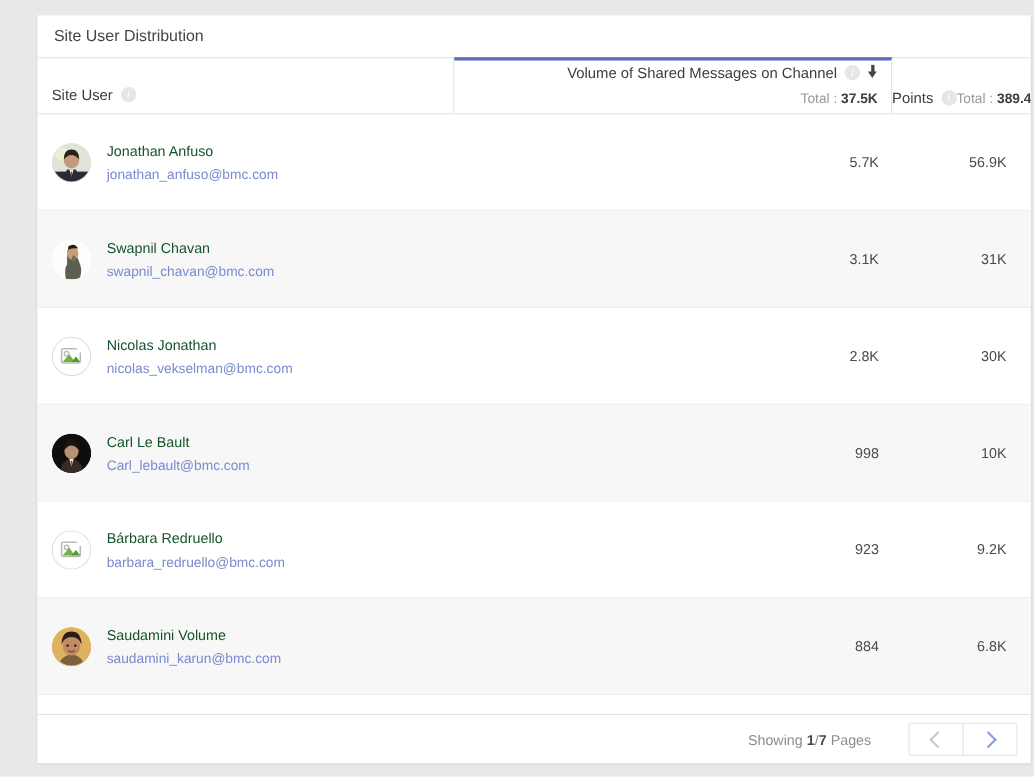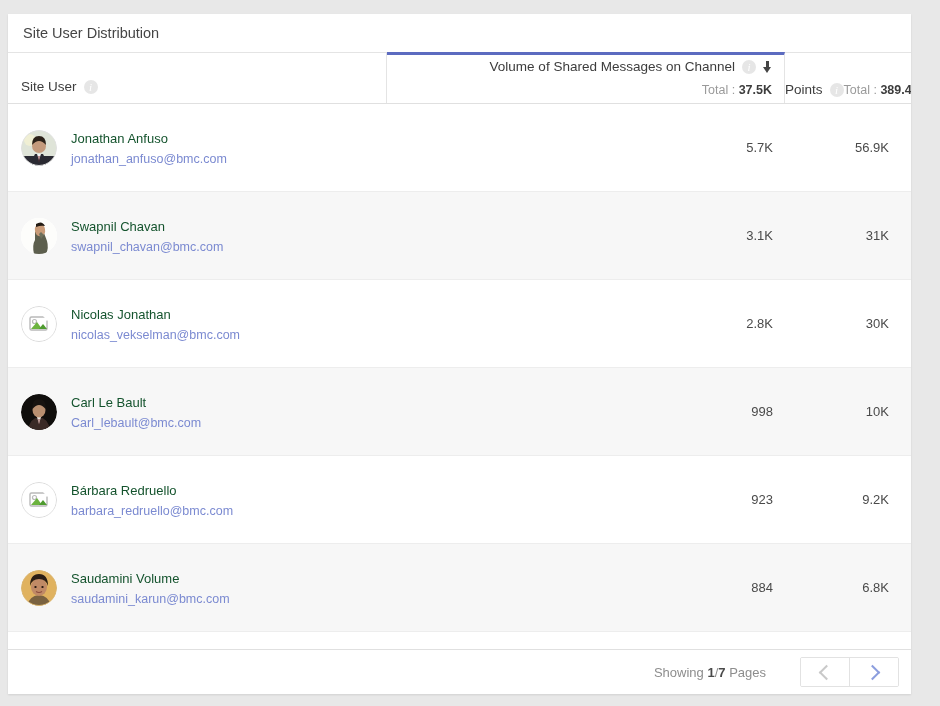--- a/index.html
+++ b/index.html
@@ -10,21 +10,21 @@
     width: 940px;
     height: 706px;
     background: #e8e8e8;
     font-family: "Liberation Sans", sans-serif;
     -webkit-font-smoothing: antialiased;
     overflow: hidden;
   }
 
   .card {
     position: absolute;
-    left: 8px;
+    left: 34px;
     top: 14px;
     width: 903px;
     height: 680px;
     background: #ffffff;
     box-shadow: 0 1px 2px rgba(0,0,0,0.10);
     overflow: hidden;
     display: flex;
     flex-direction: column;
   }
 
@@ -77,21 +77,21 @@
     display: flex;
     flex-direction: row;
     align-items: flex-end;
     justify-content: space-between;
   }
 
   .head-label {
     font-size: 13.5px;
     color: #3d3d3d;
     display: flex;
-    align-items: center;
+    align-items: flex-start;
     white-space: nowrap;
   }
   .head-total {
     font-size: 12.5px;
     color: #9a9a9a;
     white-space: nowrap;
   }
   .head-total b {
     color: #3d3d3d;
     font-weight: bold;

